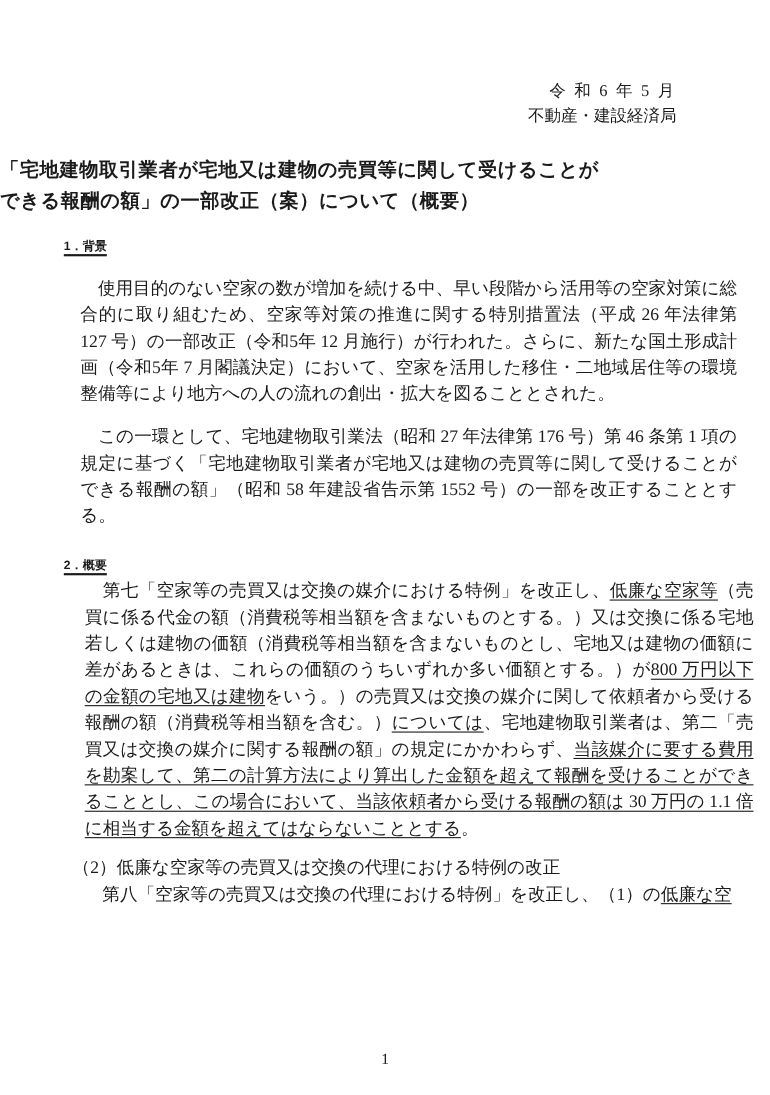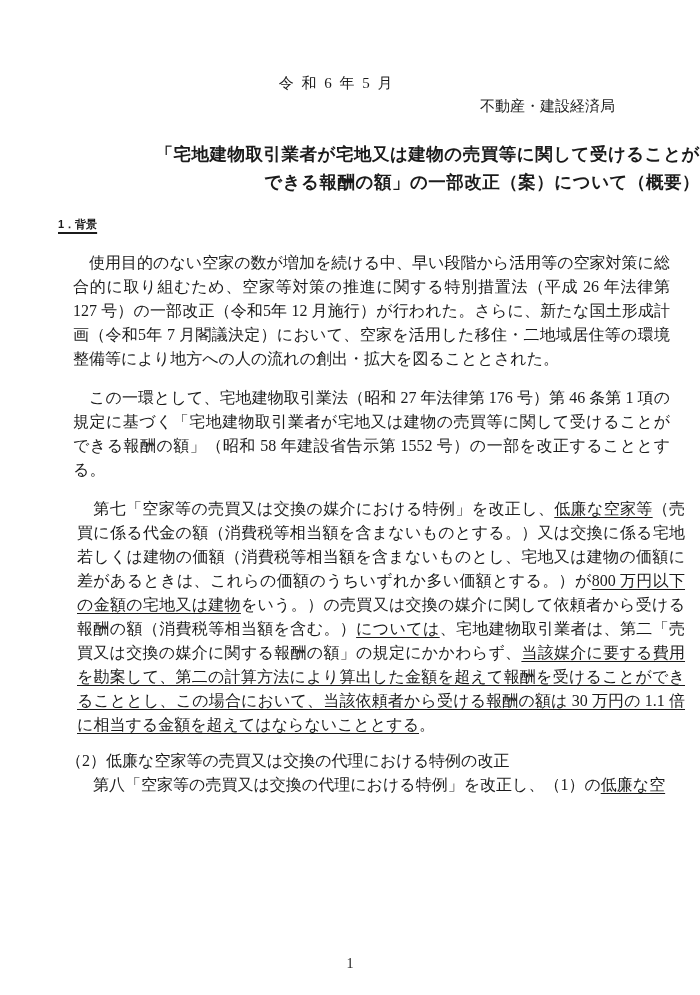--- a/index.html
+++ b/index.html
@@ -17,27 +17,27 @@
     font-size: 16px;
     line-height: 24px;
   }
   .gothic { font-family: "Liberation Sans", "DejaVu Sans", sans-serif; }
   .doc-header {
     text-align: right;
     margin-right: 70px;
     font-size: 15px;
     line-height: 23px;
   }
-  .doc-date { letter-spacing: 2px; text-align: center; }
+  .doc-date { letter-spacing: 2px; }
   .doc-title {
     font-weight: bold;
     font-size: 17.5px;
     line-height: 28px;
     letter-spacing: 0.5px;
-    text-align: right;
+    text-align: left;
     white-space: pre-line;
     margin: 22px -15px 0 -58px;
   }
   .section-heading {
     font-weight: bold;
     font-size: 11px;
     line-height: 24px;
     margin-top: 16px;
     text-decoration: underline;
     text-underline-offset: 4px;
@@ -86,20 +86,21 @@
   <div class="doc-title gothic">「宅地建物取引業者が宅地又は建物の売買等に関して受けることが
 できる報酬の額」の一部改正（案）について（概要）</div>
 
   <div>
     <div class="section-heading gothic">1．背景</div>
     <p class="para">　使用目的のない空家の数が増加を続ける中、早い段階から活用等の空家対策に総合的に取り組むため、空家等対策の推進に関する特別措置法（平成 26 年法律第 127 号）の一部改正（令和5年 12 月施行）が行われた。さらに、新たな国土形成計画（令和5年 7 月閣議決定）において、空家を活用した移住・二地域居住等の環境整備等により地方への人の流れの創出・拡大を図ることとされた。</p>
     <p class="para spaced">　この一環として、宅地建物取引業法（昭和 27 年法律第 176 号）第 46 条第 1 項の規定に基づく「宅地建物取引業者が宅地又は建物の売買等に関して受けることができる報酬の額」（昭和 58 年建設省告示第 1552 号）の一部を改正することとする。</p>
   </div>
 
   <div>
+    <div class="section-heading gothic overview-gap">2．概要</div>
 
     <p class="item-body"><span>　第七「空家等の売買又は交換の媒介における特例」を改正し、</span><span class="u">低廉な空家等</span><span>（売買に係る代金の額（消費税等相当額を含まないものとする。）又は交換に係る宅地若しくは建物の価額（消費税等相当額を含まないものとし、宅地又は建物の価額に差があるときは、これらの価額のうちいずれか多い価額とする。）が</span><span class="u">800 万円以下の金額の宅地又は建物</span><span>をいう。）の売買又は交換の媒介に関して依頼者から受ける報酬の額（消費税等相当額を含む。）</span><span class="u">については</span><span>、宅地建物取引業者は、第二「売買又は交換の媒介に関する報酬の額」の規定にかかわらず、</span><span class="u">当該媒介に要する費用を勘案して、第二の計算方法により算出した金額を超えて報酬を受けることができることとし、この場合において、当該依頼者から受ける報酬の額は 30 万円の 1.1 倍に相当する金額を超えてはならないこととする</span><span>。</span></p>
 
     <p class="item-heading second">（2）低廉な空家等の売買又は交換の代理における特例の改正</p>
     <p class="item-body"><span>　第八「空家等の売買又は交換の代理における特例」を改正し、（1）の</span><span class="u">低廉な空</span></p>
   </div>
 
   <div class="page-footer">1</div>
 
 </div>

